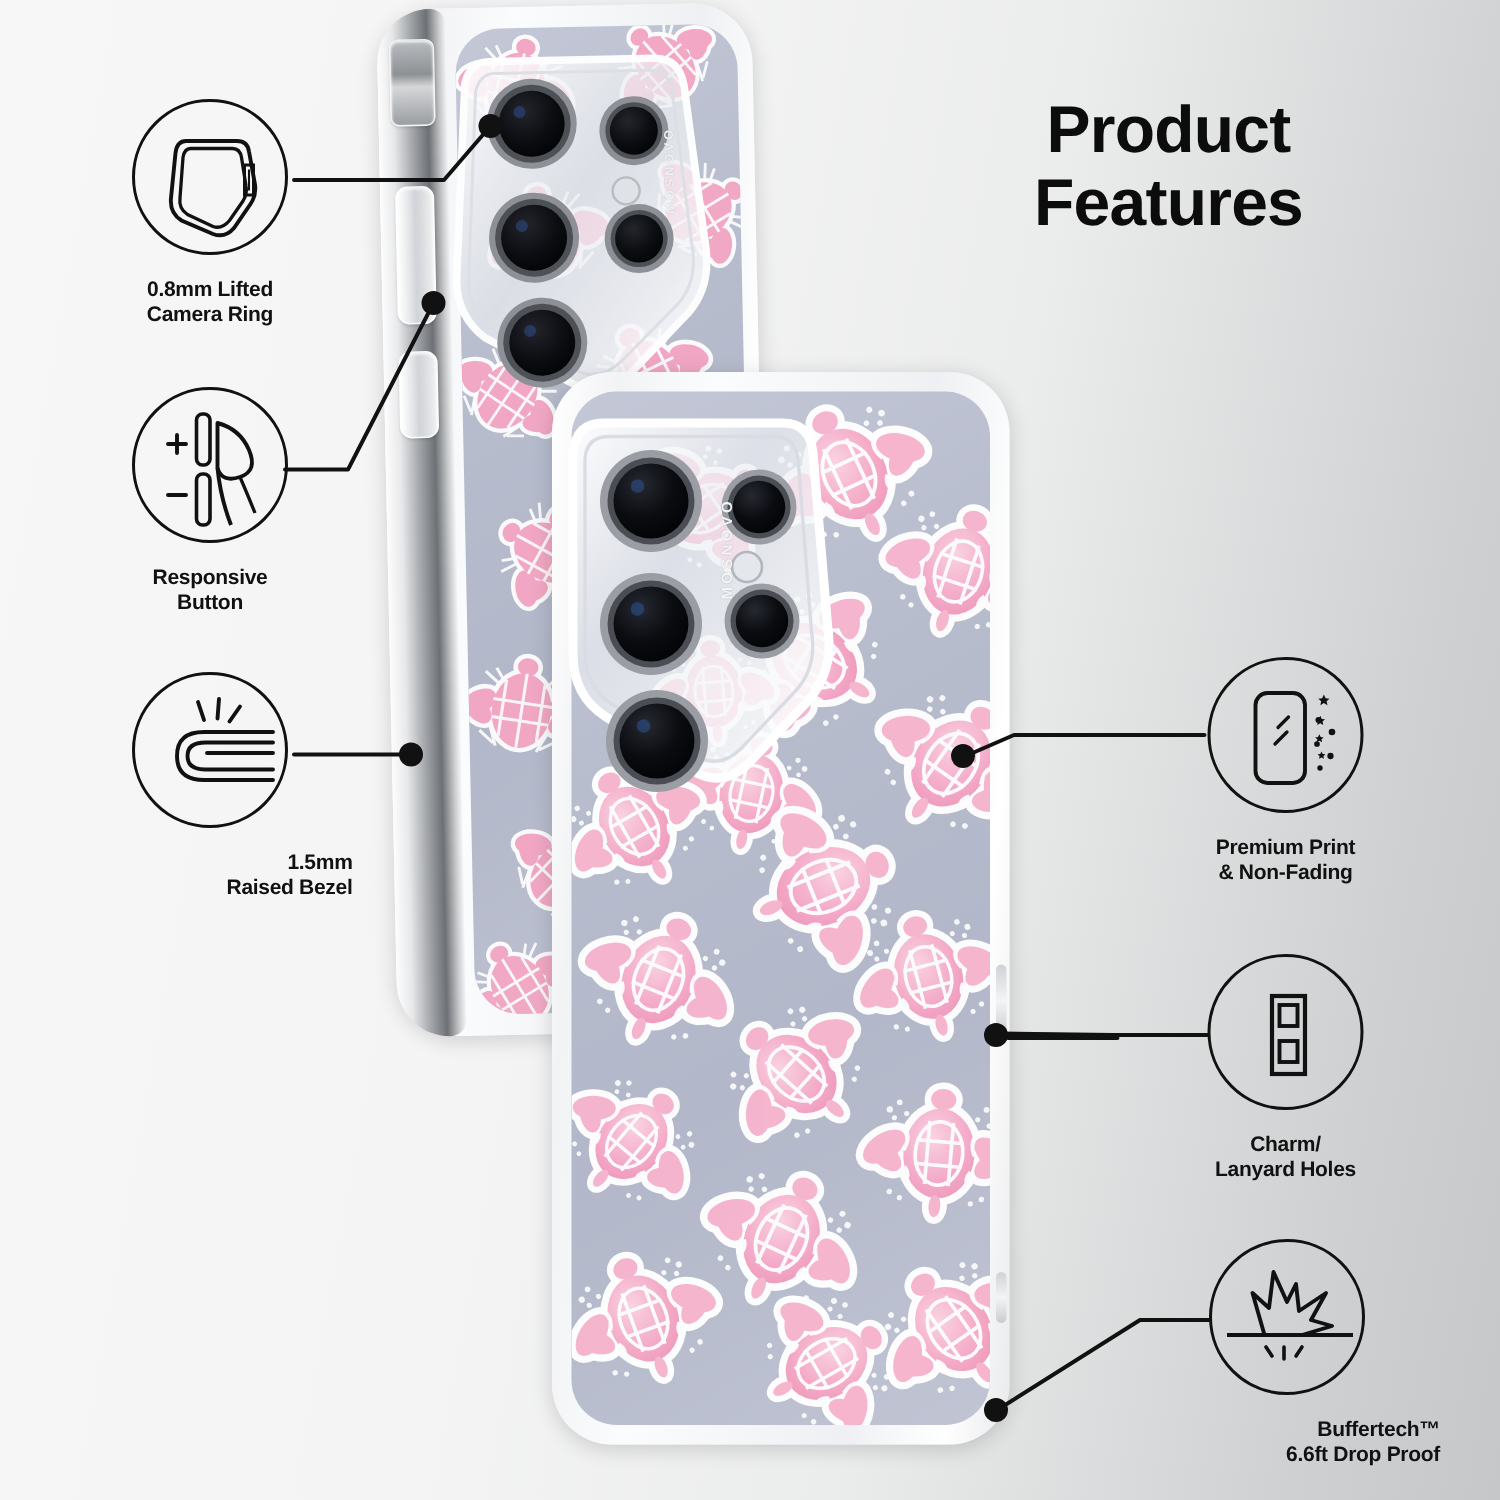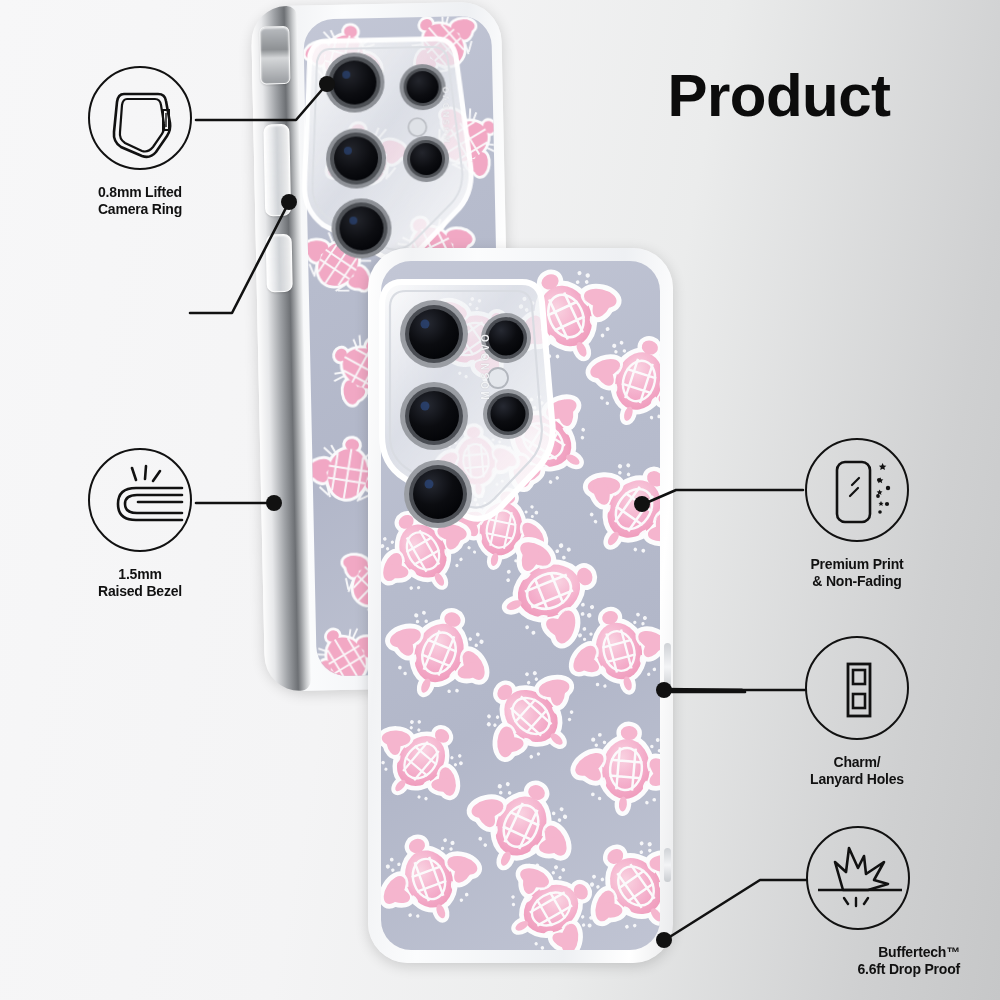--- a/index.html
+++ b/index.html
@@ -11,42 +11,42 @@
     position:relative;
     -webkit-font-smoothing:antialiased;
   }
 
   .stage { position:absolute; inset:0; }
 
   
   .title {
     position:absolute; right:56px; top:62px;
     text-align:center; width:330px;
-    font-size:60px; font-weight:bold; line-height:1.12;
+    font-size:44px; font-weight:bold; line-height:1.12;
     color:#0c0c0c; letter-spacing:-0.5px;
   }
   .title .ln { display:block; }
 
   
   .feature { position:absolute; width:190px; text-align:center; }
   .feature .circle {
     width:104px; height:104px; border-radius:50%;
     border:2.6px solid #111; margin:0 auto;
     position:relative; background:transparent;
   }
   .feature .circle svg { position:absolute; left:0; top:0; }
   .feature .cap {
     margin-top:14px; font-size:14px; font-weight:bold;
     line-height:1.24; color:#111; letter-spacing:-0.2px;
     white-space:pre-line;
   }
 
   .f-camera   { left:45px;  top:66px;  }
   .f-button   { left:45px;  top:258px; }
-  .f-bezel    { left:45px;  top:448px; }
+  .f-bezel    { left:45px;  top:448px;text-align:right; }
   .f-print    { right:48px; top:438px; }
   .f-charm    { right:48px; top:636px; }
   .f-drop     { right:40px; top:826px; width:205px;text-align:right; }
 
   
   .leaders { position:absolute; inset:0; pointer-events:none; }
 
   
   .phone { position:absolute; }
 
@@ -354,35 +354,51 @@
     <circle class="dot" cx="664" cy="690" r="8"></circle>
 
     <path class="lline" d="M742 690 L666 689"></path>
 
     <path class="lline" d="M806 880 L760 880 L668 938"></path>
     <circle class="dot" cx="664" cy="940" r="8"></circle>
   </svg>
 
   <div class="title">
     <span class="ln">Product</span>
+    <span class="ln">Features</span>
   </div>
 
   <div class="feature f-camera">
     <div class="circle">
       <svg width="104" height="104" viewBox="0 0 104 104">
         <path d="M34 26 Q28 26 27 34 L24 64 Q23 74 31 79 L52 88 Q60 91 66 84 L77 68 Q81 62 80 55 L76 33 Q75 26 68 26 Z" fill="none" stroke="#111" stroke-width="2.6"></path>
         <path d="M37 31 Q33 31 32 37 L30 64 Q29 71 35 75 L52 83 Q58 85 63 79 L72 66 Q75 61 74 56 L71 37 Q70 31 65 31 Z" fill="none" stroke="#111" stroke-width="2.2"></path>
         <rect x="73" y="42" width="6" height="20" fill="none" stroke="#111" stroke-width="2"></rect>
         <path d="M76 45 L76 59" stroke="#111" stroke-width="1.4"></path>
       </svg>
     </div>
     <div class="cap">0.8mm Lifted
 Camera Ring</div>
   </div>
 
+  <div class="feature f-button">
+    <div class="circle">
+      <svg width="104" height="104" viewBox="0 0 104 104">
+        <rect x="41" y="16" width="9" height="34" rx="4" fill="none" stroke="#111" stroke-width="2.4"></rect>
+        <rect x="41" y="56" width="9" height="34" rx="4" fill="none" stroke="#111" stroke-width="2.4"></rect>
+        <path d="M22 36 L34 36 M28 30 L28 42" stroke="#111" stroke-width="2.6" stroke-linecap="round"></path>
+        <path d="M22 70 L34 70" stroke="#111" stroke-width="2.6" stroke-linecap="round"></path>
+        <path d="M55 22 Q70 26 76 40 Q82 54 70 58 Q58 62 55 52 Z" fill="none" stroke="#111" stroke-width="2.6" stroke-linejoin="round"></path>
+        <path d="M55 52 Q57 72 64 90" fill="none" stroke="#111" stroke-width="2.6"></path>
+        <path d="M70 58 Q76 72 80 82" fill="none" stroke="#111" stroke-width="2.2"></path>
+      </svg>
+    </div>
+    <div class="cap">Responsive
+Button</div>
+  </div>
 
   <div class="feature f-bezel">
     <div class="circle">
       <svg width="104" height="104" viewBox="0 0 104 104">
         <g fill="none" stroke="#111" stroke-width="2.6" stroke-linecap="round">
           <path d="M92 38 L46 38 Q28 38 28 54 Q28 70 46 70 L92 70"></path>
           <path d="M92 45 L47 45 Q35 45 35 54 Q35 63 47 63 L92 63"></path>
           <path d="M92 52 L48 52"></path>
         </g>
         <g stroke="#111" stroke-width="2.6" stroke-linecap="round">

